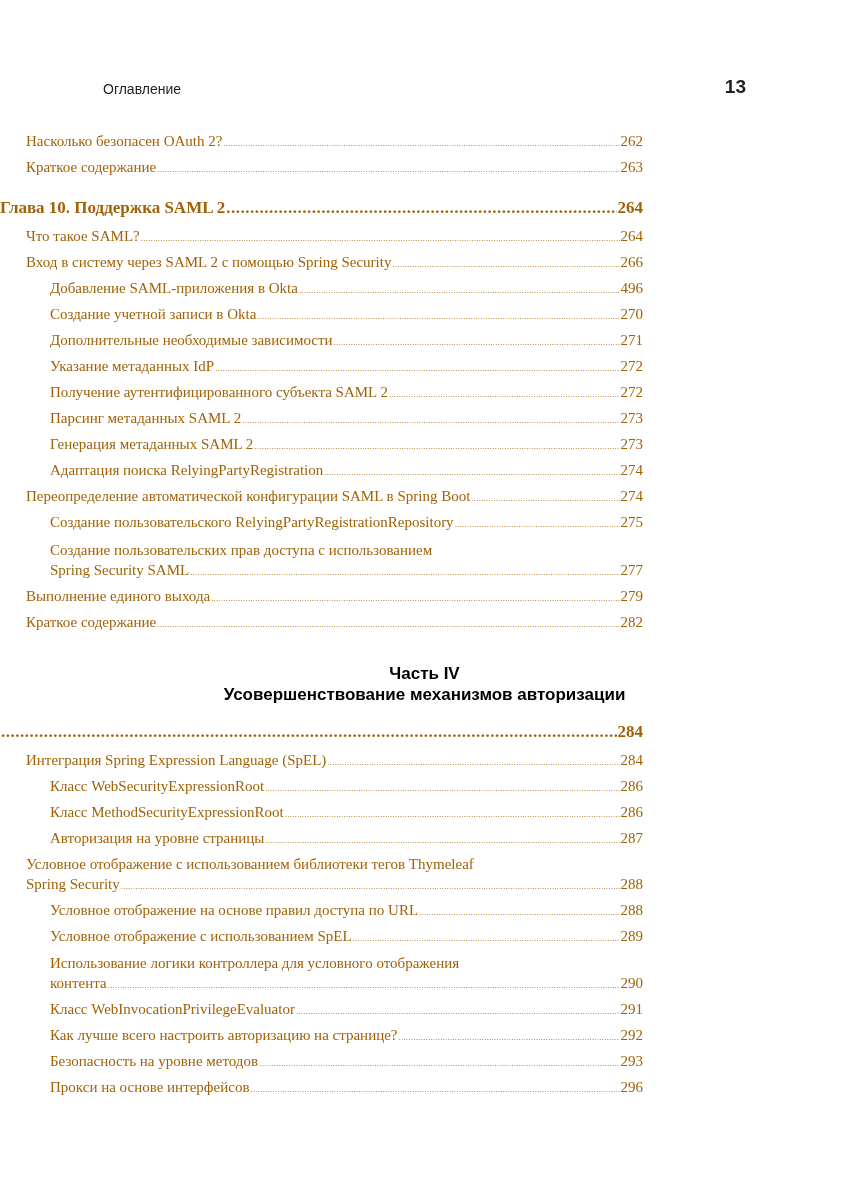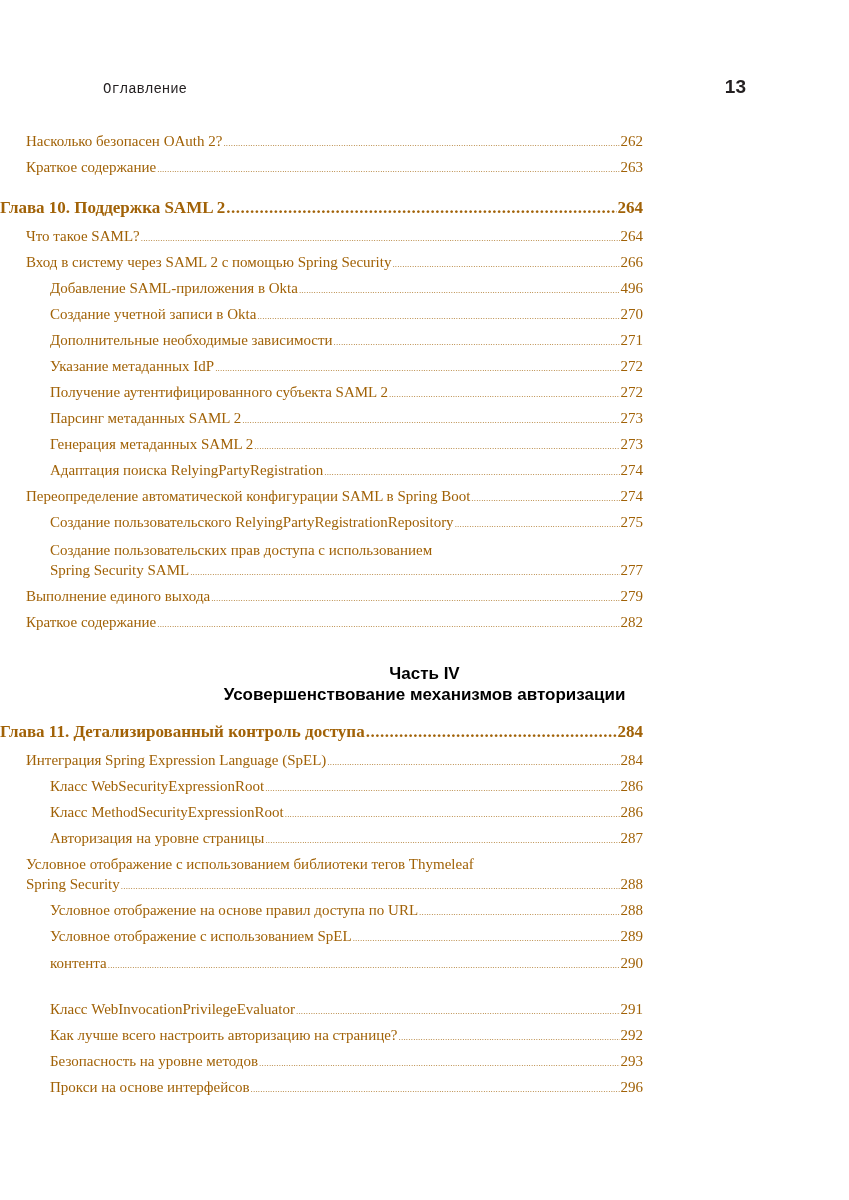--- a/index.html
+++ b/index.html
@@ -1,18 +1,18 @@
 <!DOCTYPE html>
 <html><head>
   <meta charset="utf-8">
   <style>
     html, body { margin: 0; padding: 0; background: #ffffff; }
     body { width: 849px; height: 1200px; position: relative; overflow: hidden; color: #231f20; }
     .running-head { position: absolute; left: 103px; top: 78px; width: 643px; height: 24px; }
-    .rh-title { position: absolute; left: 0; top: 3px; font-family: Liberation Mono, monospace; font-size: 14px; color: #231f20; }
+    .rh-title { position: absolute; left: 0; top: 3px; font-family: Liberation Sans, sans-serif; font-size: 14px; color: #231f20; }
     .rh-num { position: absolute; right: 0; top: -2px; font-family: "Liberation Sans", sans-serif; font-size: 19px; font-weight: bold; color: #231f20; }
     .row { position: absolute; left: 0; width: 643px; font-family: "Liberation Serif", serif; font-size: 15px; line-height: 20px; color: #a16207; }
     .row .line { display: flex; align-items: baseline; }
     .row .first { display: block; white-space: nowrap; }
     .row .txt { white-space: nowrap; }
     .row .dots { flex: 1; overflow: hidden; white-space: nowrap; margin: 0 1px; letter-spacing: 0px; }
     .row .dots::after { content: "........................................................................................................................................................................................................................................................................................................................................................................................................"; font-size: 9px; letter-spacing: 0.2px; }
     .row .pg { white-space: nowrap; }
     .lvl1 { padding-left: 26px; box-sizing: border-box; }
     .lvl2 { padding-left: 50px; box-sizing: border-box; }
@@ -157,21 +157,20 @@
       <span class="dots"></span>
       <span class="pg">282</span>
     </div>
 </div>
 
 <div class="part" style="top:663px">Часть IV</div>
 <div class="part" style="top:684px">Усовершенствование механизмов авторизации</div>
 
 <div class="row chapter" style="top:722px">
   <div class="line">
-      <span class="txt">Глава 11. Детализированный контроль доступа</span>
       <span class="dots"></span>
       <span class="pg">284</span>
     </div>
 </div>
 
 <div class="row lvl1" style="top:750px">
   <div class="line">
       <span class="txt">Интеграция Spring Expression Language (SpEL)</span>
       <span class="dots"></span>
       <span class="pg">284</span>
@@ -214,20 +213,21 @@
     </div>
 </div>
 <div class="row lvl2" style="top:926px">
   <div class="line">
       <span class="txt">Условное отображение с использованием SpEL</span>
       <span class="dots"></span>
       <span class="pg">289</span>
     </div>
 </div>
 <div class="row lvl2" style="top:953px">
+  <span class="first">Использование логики контроллера для условного отображения</span>
   <div class="line">
       <span class="txt">контента</span>
       <span class="dots"></span>
       <span class="pg">290</span>
     </div>
 </div>
 <div class="row lvl2" style="top:999px">
   <div class="line">
       <span class="txt">Класс WebInvocationPrivilegeEvaluator</span>
       <span class="dots"></span>

